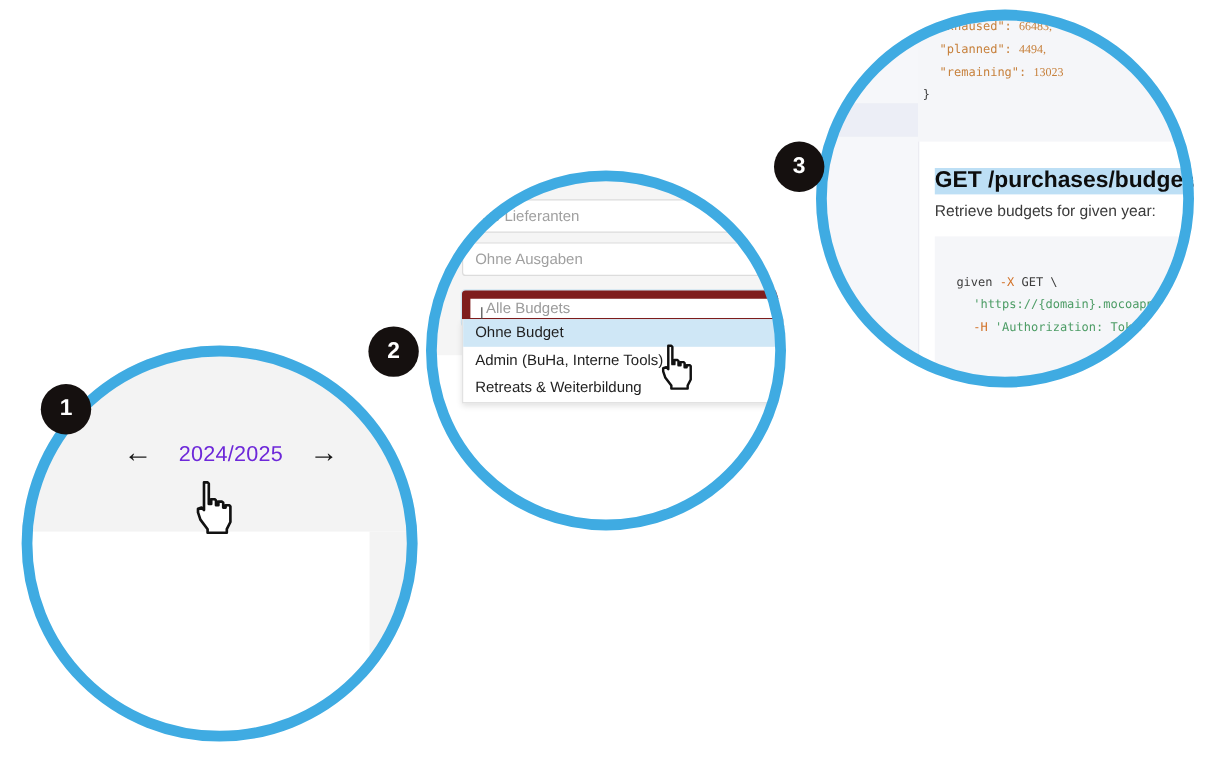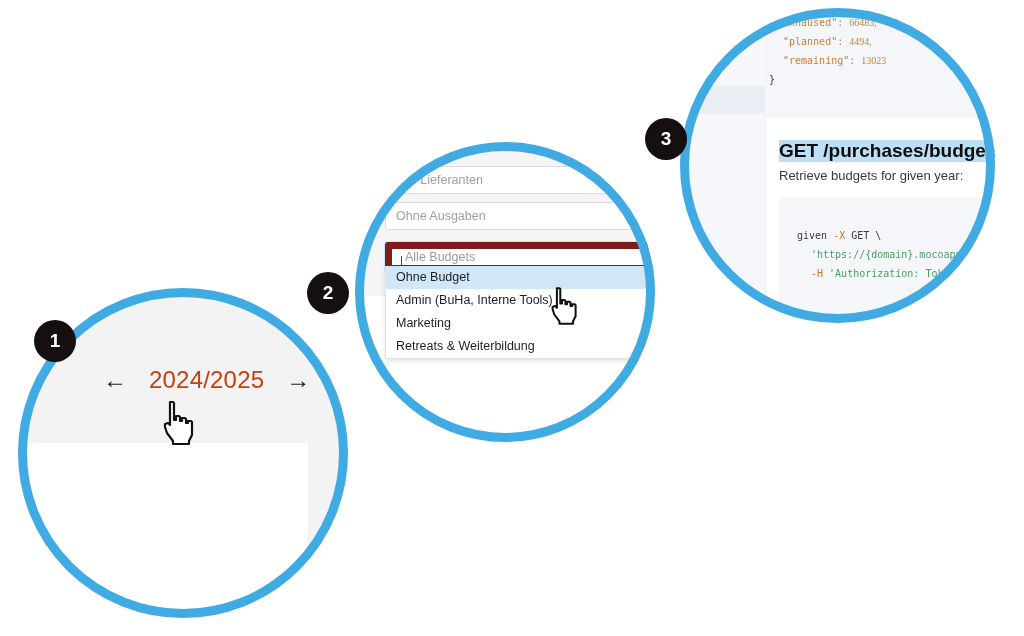--- a/index.html
+++ b/index.html
@@ -114,23 +114,23 @@
     align-items: center;
     gap: 22px;
     color: #1b1b1b;
   }
   .c1-arrow {
     font-size: 24px;
     line-height: 1;
     color: #161616;
   }
   .c1-year {
-    font-size: 24px;
+    font-size: 18px;
     letter-spacing: 0.2px;
-    color: #c2410c;
+    color: #6d28d9;
     white-space: nowrap;
   }
 
   
   #callout2 {
     left: 355px;
     top: 142px;
     width: 300px;
     height: 300px;
   }
@@ -354,23 +354,20 @@
         </div>
 
         <div class="c2-listbox">
           <div class="opt selected">
             <span>Ohne Budget</span>
           </div>
           <div class="opt">
             <span>Admin (BuHa, Interne Tools)</span>
           </div>
           <div class="opt">
-            <span>Marketing</span>
-          </div>
-          <div class="opt">
             <span>Retreats &amp; Weiterbildung</span>
           </div>
         </div>
 
         <svg class="cursor" style="left:242px; top:180px;" width="34" height="44" viewBox="0 0 40 50">
           <path d="M14 4 L17 4 L18 5 L18 22 L20 22 L20 18 L23 18 L24 19 L24 23 L26 23 L26 20 L29 20 L30 21 L30 25 L32 25 L32 23 L35 23 L36 24 L36 37 L33 43 L33 46 L17 46 L17 43 L11 35 L9 29 L9 26 L12 25 L14 27 Z" fill="#ffffff" stroke="#111111" stroke-width="2.4" stroke-linejoin="round"></path>
         </svg>
       </div>
     </div>
   </div>

